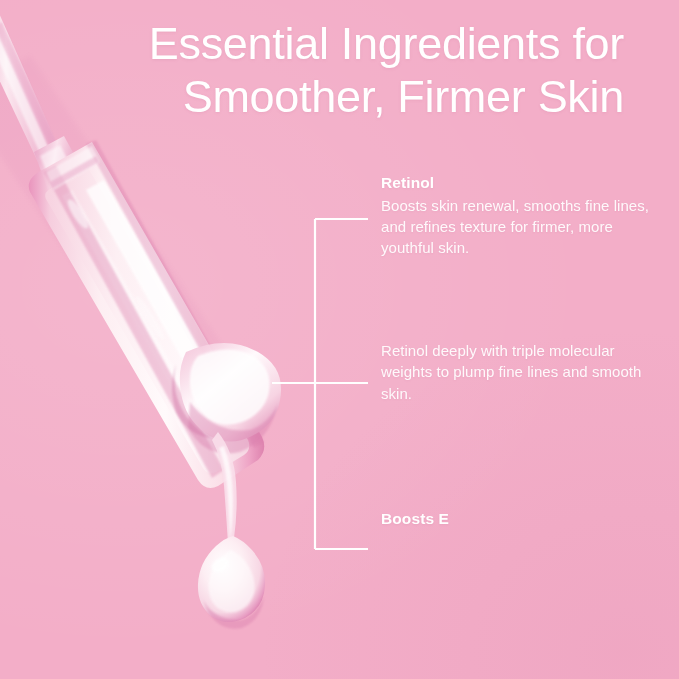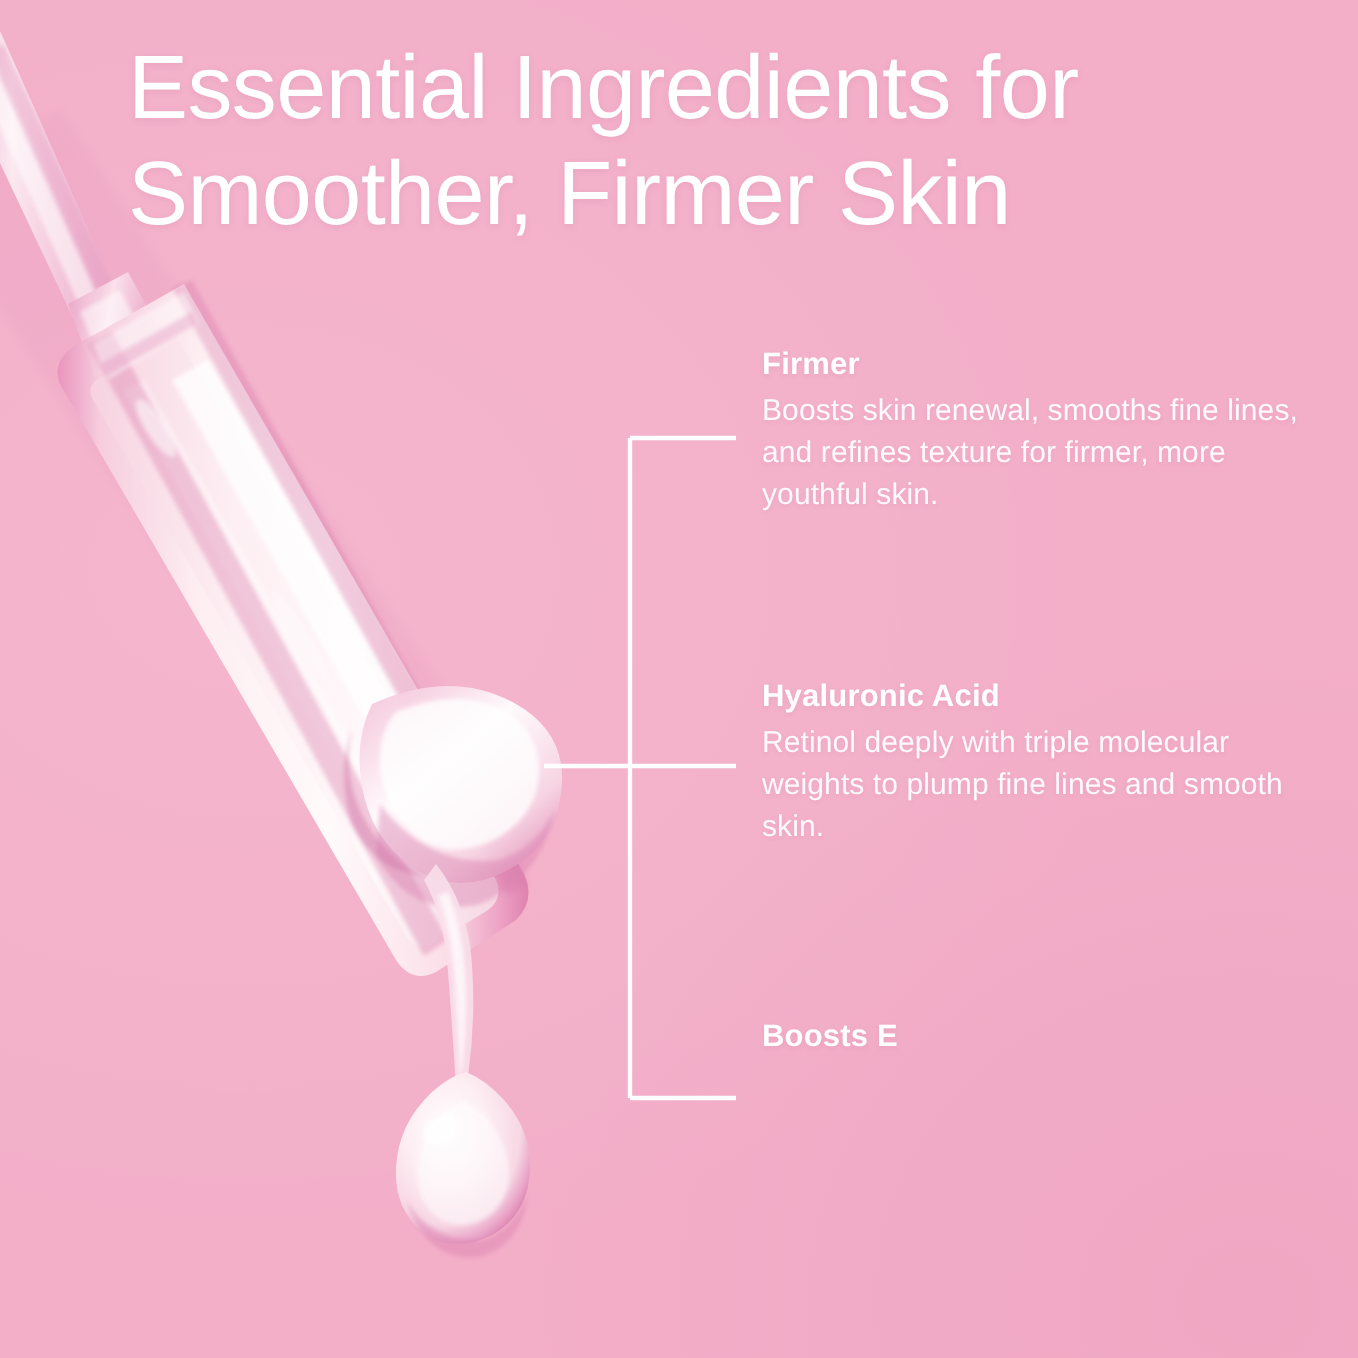--- a/index.html
+++ b/index.html
@@ -41,21 +41,21 @@
   .title {
     position: absolute;
     left: 64px;
     top: 18px;
     width: 560px;
     color: #ffffff;
     font-size: 45px;
     line-height: 1.16;
     font-weight: 400;
     letter-spacing: -0.3px;
-    text-align: left;
+    text-align: right;
     text-shadow: 0 1px 3px rgba(200,110,150,0.18);
   }
   .title-line { display: block; white-space: nowrap; }
   .title-line.l2 { margin-top: 1px; }
 
   
   .bracket { position: absolute; left: 0; top: 0; width: 679px; height: 679px; }
 
   
   .ingredient {
@@ -245,26 +245,25 @@
 
       <line x1="315" y1="219" x2="368" y2="219"></line>
 
       <line x1="272" y1="383" x2="368" y2="383"></line>
 
       <line x1="315" y1="549" x2="368" y2="549"></line>
     </g>
   </svg>
 
   <div class="ingredient" id="ing-0">
-    <p class="name">Firmer</p>
+    <p class="name">Retinol</p>
     <p class="desc">Boosts skin renewal, smooths fine lines, and refines texture for firmer, more youthful skin.</p>
   </div>
 
   <div class="ingredient" id="ing-1">
-    <p class="name">Hyaluronic Acid</p>
     <p class="desc">Retinol deeply with triple molecular weights to plump fine lines and smooth skin.</p>
   </div>
 
   <div class="ingredient" id="ing-2">
     <p class="name">Boosts E</p>
   </div>
 
 </div>
 
 </body></html>

